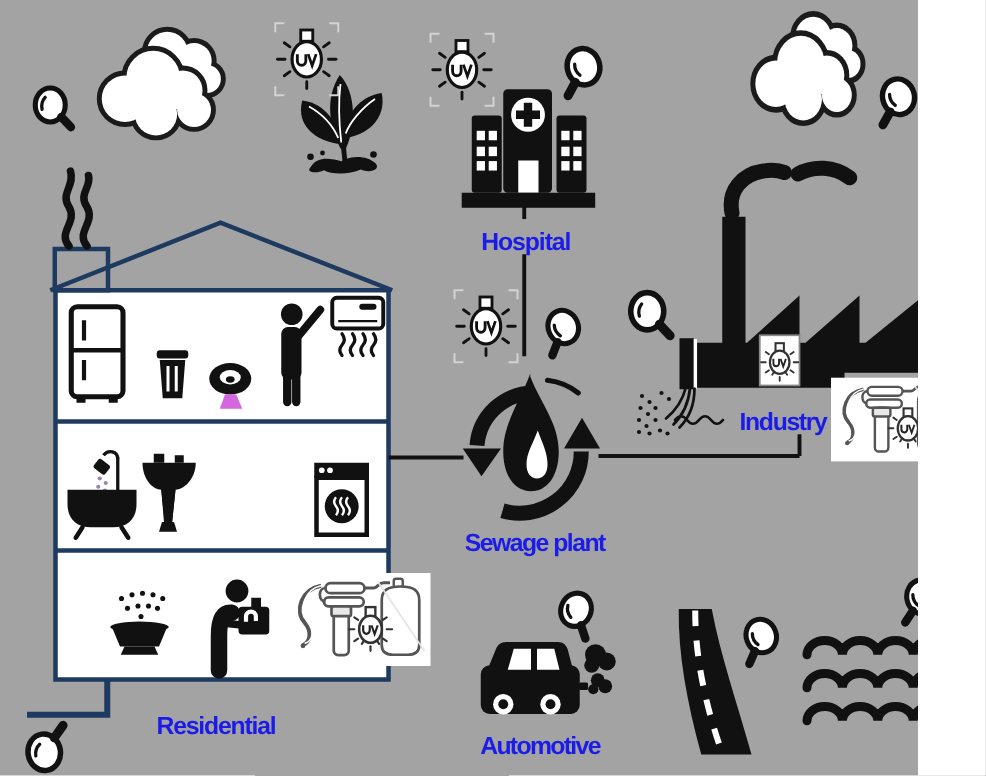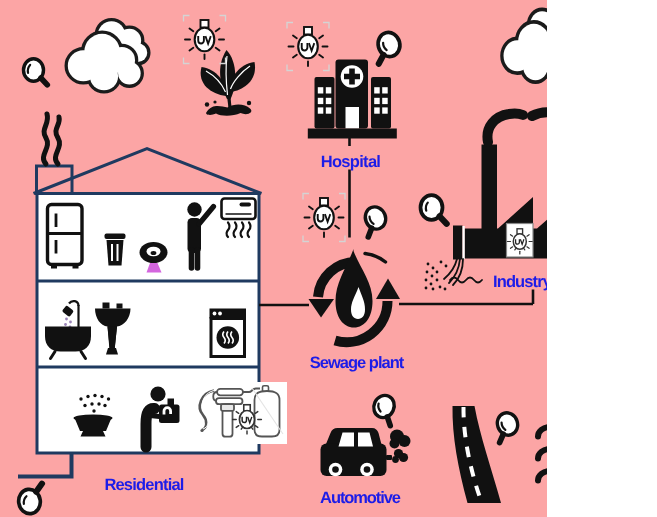--- a/index.html
+++ b/index.html
@@ -1,16 +1,16 @@
 <!DOCTYPE html>
 <html><head>
 <meta charset="utf-8">
 <style>
 html,body{margin:0;padding:0;background:#ffffff;}
-#stage{position:relative;width:547px;height:517px;overflow:hidden;background:#fca5a5;font-family:"Liberation Sans",sans-serif;-webkit-font-smoothing:antialiased;text-rendering:geometricPrecision;}
+#stage{position:relative;width:612px;height:517px;overflow:hidden;background:#a3a3a3;font-family:"Liberation Sans",sans-serif;-webkit-font-smoothing:antialiased;text-rendering:geometricPrecision;}
 svg{position:absolute;left:0;top:0;}
 .lbl{fill:#1c1ce8;font-family:"Liberation Sans",sans-serif;font-weight:bold;}
 </style>
 </head>
 <body>
 <div id="stage">
 <svg width="657" height="517" viewBox="0 0 657 517">
 <defs>
 
   <g id="mag">

